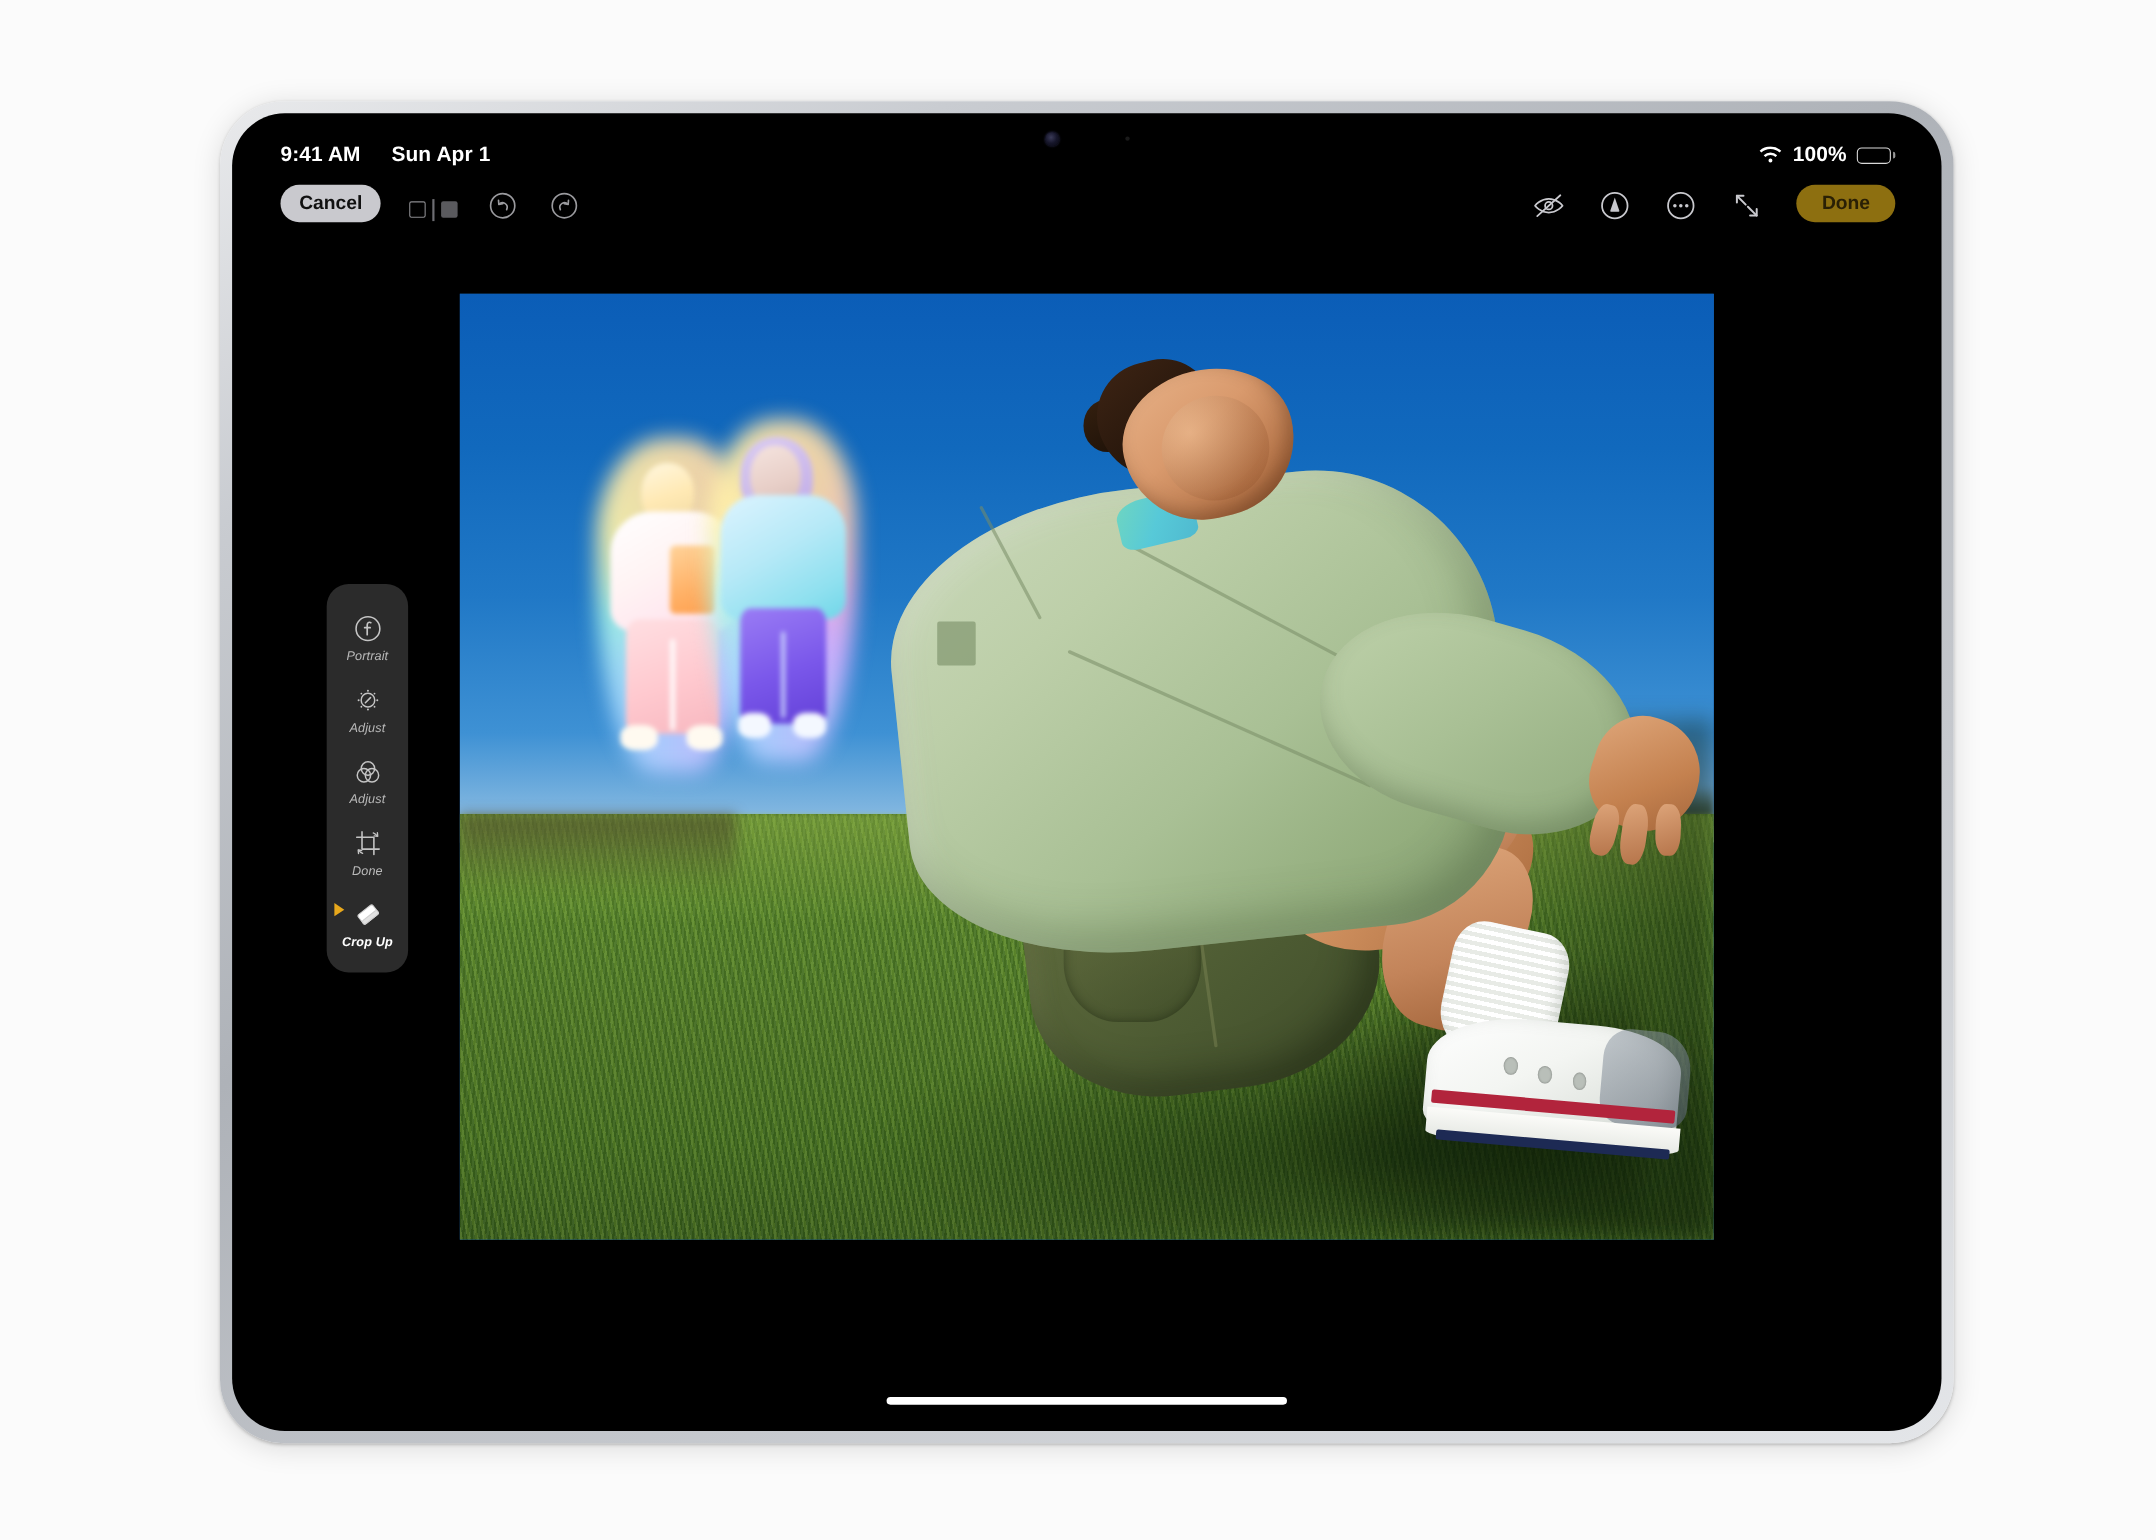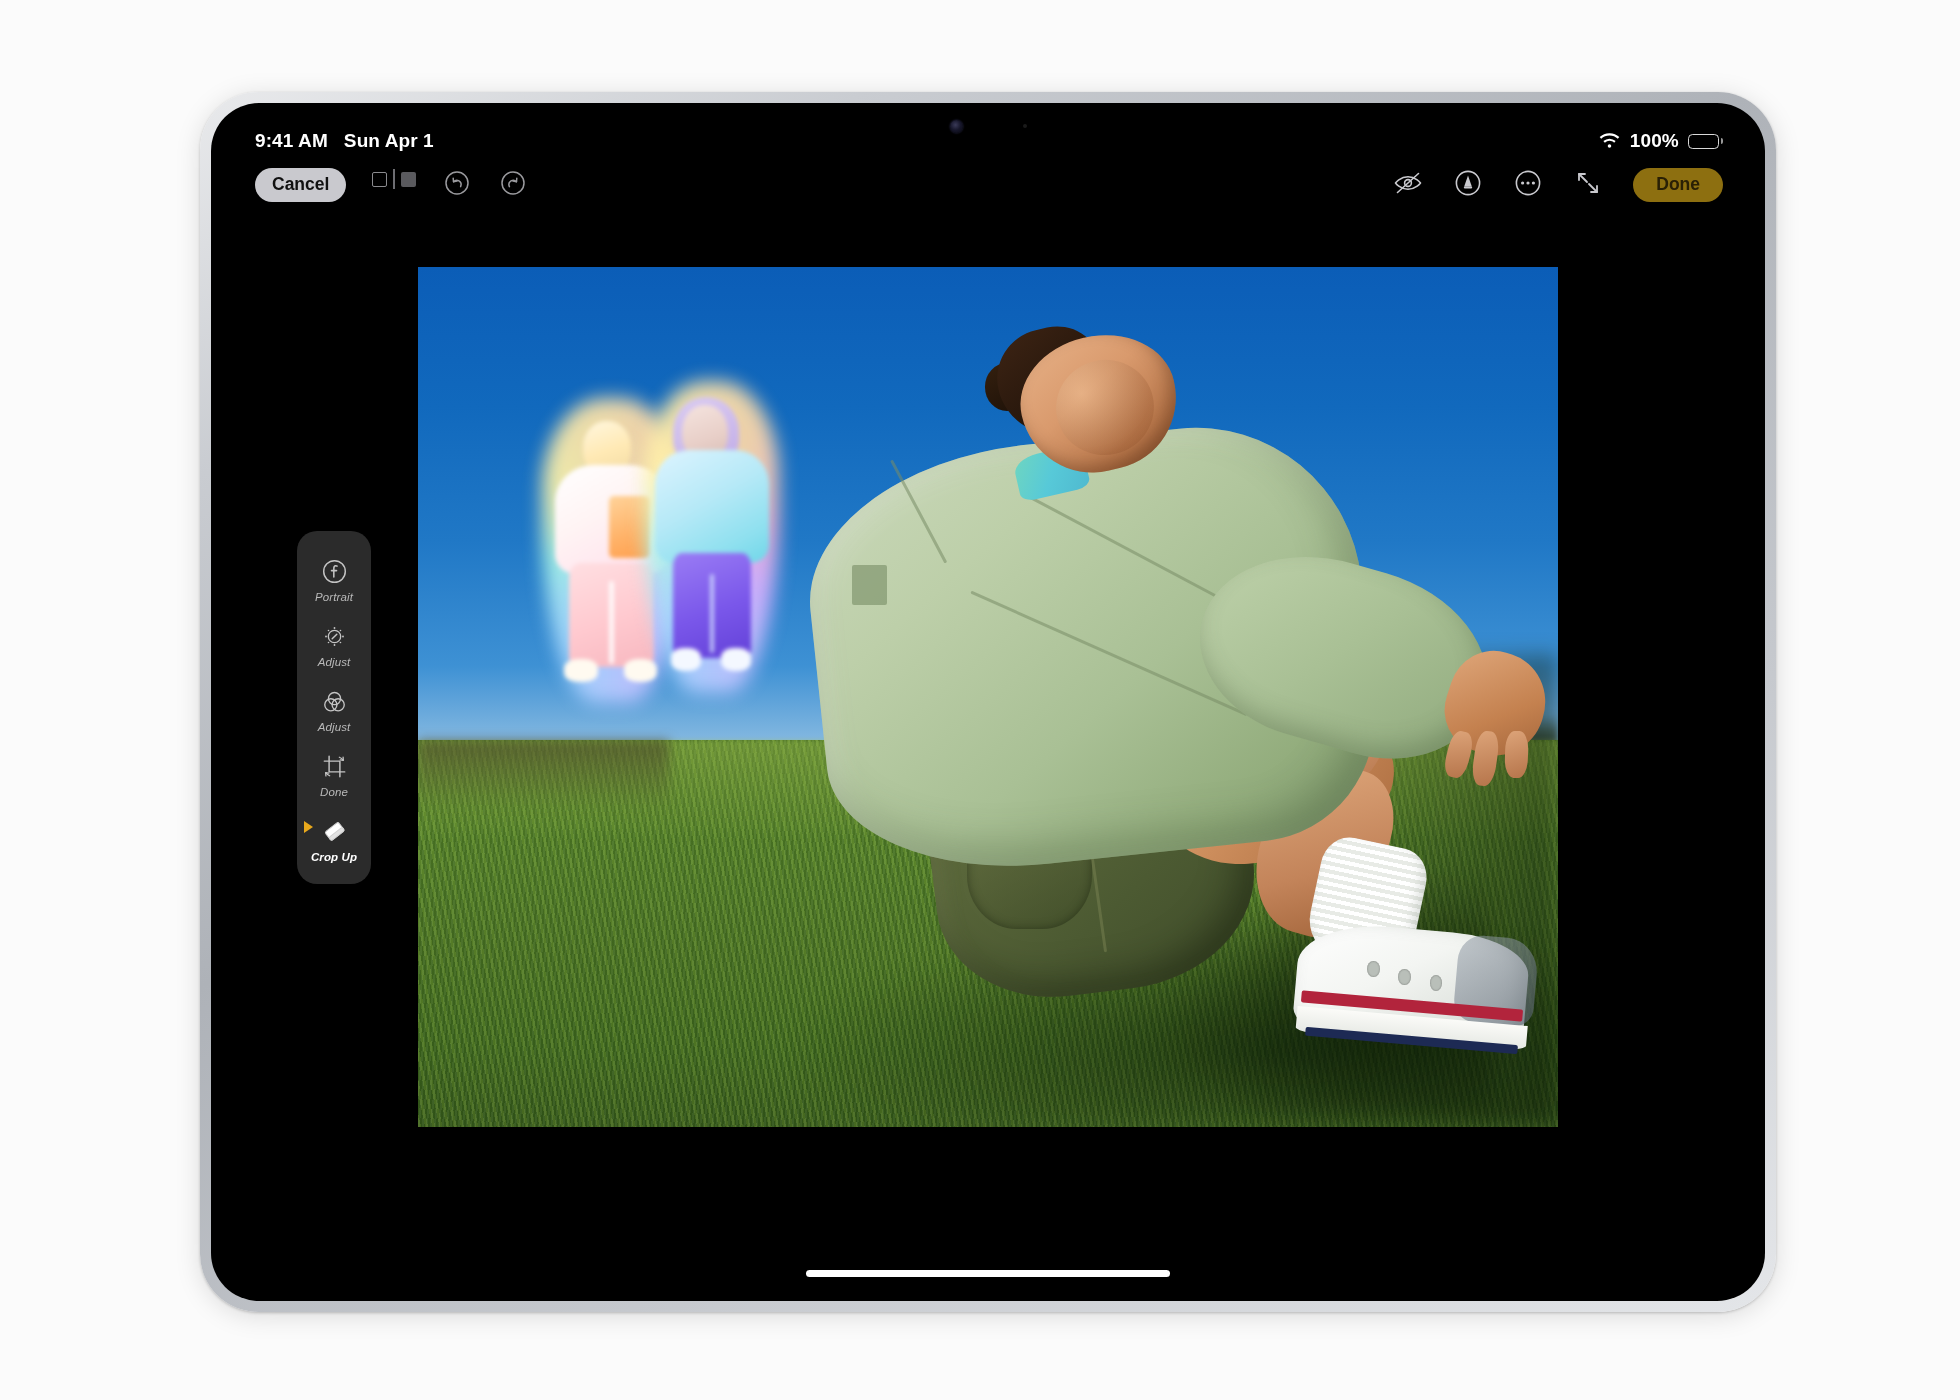--- a/index.html
+++ b/index.html
@@ -69,21 +69,21 @@
     position: absolute;
     top: 0; left: 0; right: 0; height: 62px;
     display: flex; align-items: center;
     justify-content: space-between;
     padding: 14px 42px 0 44px;
     color: #fff;
     font-size: 19px;
     letter-spacing: .1px;
     z-index: 5;
   }
-  #status-left { display: flex; align-items: flex-start; gap: 16px; font-weight: 600; }
+  #status-left { display: flex; align-items: flex-start; gap: 28px; font-weight: 600; }
   #status-right { display: flex; align-items: center; gap: 9px; font-weight: 600; }
   .wifi-icon { width: 23px; height: 17px; display: block; }
   .battery-wrap { display: flex; align-items: center; gap: 2px; }
   .battery-body {
     width: 31px; height: 15px;
     border: 1.6px solid rgba(255,255,255,.85);
     border-radius: 4.5px;
     padding: 1.6px;
   }
   .battery-fill { height: 100%; background: #fff; border-radius: 2.2px; }
@@ -95,21 +95,21 @@
 
   
   #top-toolbar {
     position: absolute;
     top: 54px; left: 0; right: 0; height: 56px;
     display: flex; align-items: center;
     justify-content: space-between;
     padding: 0 42px 0 44px;
     z-index: 5;
   }
-  #toolbar-left, #toolbar-right { display: flex; align-items: flex-start; }
+  #toolbar-left, #toolbar-right { display: flex; align-items: flex-end; }
   #toolbar-left { gap: 26px; }
   #toolbar-right { gap: 30px; }
 
   .pill-btn {
     border: none;
     border-radius: 18px;
     padding: 7px 17px;
     font-size: 17.5px;
     font-weight: 600;
     font-family: inherit;

